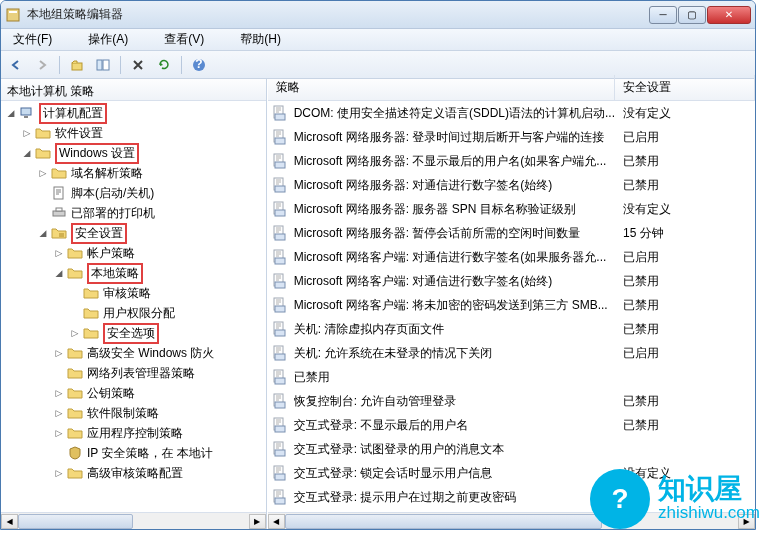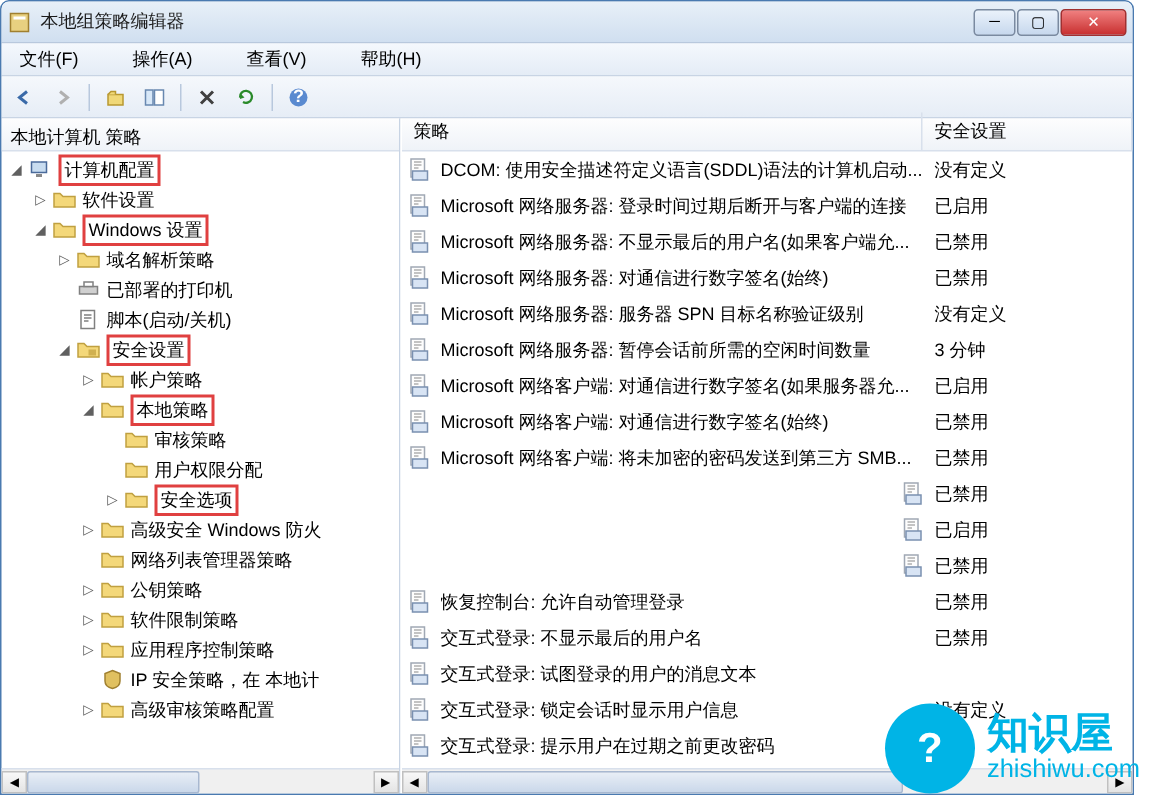--- a/index.html
+++ b/index.html
@@ -24,21 +24,21 @@
 .tree-node { display: flex; align-items: center; height: 20px; padding: 1px 0; white-space: nowrap; cursor: pointer; }
 .expander { width: 12px; height: 12px; display: flex; align-items: center; justify-content: center; margin-right: 2px; font-size: 9px; color: #606060; }
 .node-icon { width: 16px; height: 14px; margin-right: 4px; flex-shrink: 0; }
 .highlight { border: 2px solid #e04040; padding: 0 2px; }
 .list-panel { flex: 1; display: flex; flex-direction: column; border-left: 1px solid #fff; }
 .list-header { height: 22px; background: linear-gradient(#fdfdfe, #eff3f8); border-bottom: 1px solid #d8e0ec; display: flex; align-items: flex-end; }
 .col-h { padding: 4px 8px; border-right: 1px solid #d8e0ec; }
 .col1 { flex: 1; min-width: 0; }
 .col2 { width: 140px; }
 .list-body { flex: 1; overflow: auto; }
-.list-row { display: flex; align-items: center; height: 21px; padding: 12px 4px; cursor: pointer; justify-content: flex-end; }
+.list-row { display: flex; align-items: center; height: 21px; padding: 12px 4px; cursor: pointer; }
 .row-icon { width: 16px; height: 16px; margin-right: 6px; flex-shrink: 0; }
 .row-name { flex: 1; white-space: nowrap; overflow: hidden; text-overflow: ellipsis; min-width: 0; padding-right: 8px; }
 .row-val { width: 128px; white-space: nowrap; }
 .hscroll { height: 17px; background: #f0f0f0; border-top: 1px solid #d8e0ec; display: flex; align-items: center; }
 .sc-btn { width: 17px; height: 15px; background: linear-gradient(#f8f8f8,#e4e4e4); border: 1px solid #c0c0c0; display: flex; align-items: center; justify-content: center; font-size: 8px; }
 .sc-track { flex: 1; height: 15px; position: relative; }
 .sc-thumb { position: absolute; height: 15px; background: linear-gradient(#e8eef6,#cad8ea); border: 1px solid #a8b8d0; border-radius: 2px; }
 .watermark { position: absolute; right: 8px; bottom: 8px; display: flex; align-items: center; gap: 8px; }
 .wm-badge { width: 60px; height: 60px; border-radius: 50%; background: #00b4e6; display: flex; align-items: center; justify-content: center; color: #fff; font-size: 28px; font-weight: bold; }
 .wm-text { color: #00b4e6; }
@@ -143,31 +143,31 @@
           </div>
         <div class="tree-node" style="padding-left:34px">
             <span class="expander">▷</span>
             <svg class="node-icon" viewBox="0 0 16 14">
               <path d="M1 3 L5 3 L7 5 L15 5 L15 12 L1 12 Z" fill="#f4d87a" stroke="#c0a040"></path>
             </svg>
             <span>域名解析策略</span>
           </div>
         <div class="tree-node" style="padding-left:48px">
             <svg class="node-icon" viewBox="0 0 16 14">
+              <rect x="3" y="1" width="9" height="12" fill="#fff" stroke="#808080"></rect>
+              <path d="M5 4 H10 M5 6 H10 M5 8 H8" stroke="#808080"></path>
+            </svg>
+            <span>脚本(启动/关机)</span>
+          </div>
+        <div class="tree-node" style="padding-left:48px">
+            <svg class="node-icon" viewBox="0 0 16 14">
               <rect x="2" y="5" width="12" height="5" fill="#d0d0d0" stroke="#808080"></rect>
               <rect x="5" y="2" width="6" height="3" fill="#fff" stroke="#808080"></rect>
             </svg>
             <span>已部署的打印机</span>
-          </div>
-        <div class="tree-node" style="padding-left:48px">
-            <svg class="node-icon" viewBox="0 0 16 14">
-              <rect x="3" y="1" width="9" height="12" fill="#fff" stroke="#808080"></rect>
-              <path d="M5 4 H10 M5 6 H10 M5 8 H8" stroke="#808080"></path>
-            </svg>
-            <span>脚本(启动/关机)</span>
           </div>
         <div class="tree-node" style="padding-left:34px">
             <span class="expander">◢</span>
             <svg class="node-icon" viewBox="0 0 16 14">
               <path d="M1 3 L5 3 L7 5 L15 5 L15 12 L1 12 Z" fill="#f4d87a" stroke="#c0a040"></path>
               <rect x="8" y="7" width="5" height="4" fill="#d0b050"></rect>
             </svg>
             <span class="highlight">安全设置</span>
           </div>
         <div class="tree-node" style="padding-left:50px">
@@ -323,21 +323,21 @@
           </div>
           <div class="list-row">
             <div class="row-icon">
               <svg viewBox="0 0 16 16">
                 <rect x="2" y="1" width="9" height="12" fill="#fdfdfd" stroke="#a0a8b4"></rect>
                 <rect x="3" y="9" width="10" height="6" fill="#d8e4f4" stroke="#7a90b0"></rect>
                 <path d="M4 3 H9 M4 5 H9 M4 7 H7" stroke="#b0b0b0"></path>
               </svg>
             </div>
             <div class="row-name">Microsoft 网络服务器: 暂停会话前所需的空闲时间数量</div>
-            <div class="row-val">3 分钟</div>
+            <div class="row-val">15 分钟</div>
           </div>
           <div class="list-row">
             <div class="row-icon">
               <svg viewBox="0 0 16 16">
                 <rect x="2" y="1" width="9" height="12" fill="#fdfdfd" stroke="#a0a8b4"></rect>
                 <rect x="3" y="9" width="10" height="6" fill="#d8e4f4" stroke="#7a90b0"></rect>
                 <path d="M4 3 H9 M4 5 H9 M4 7 H7" stroke="#b0b0b0"></path>
               </svg>
             </div>
             <div class="row-name">Microsoft 网络客户端: 对通信进行数字签名(如果服务器允...</div>
@@ -366,30 +366,32 @@
             <div class="row-val">已禁用</div>
           </div>
           <div class="list-row">
             <div class="row-icon">
               <svg viewBox="0 0 16 16">
                 <rect x="2" y="1" width="9" height="12" fill="#fdfdfd" stroke="#a0a8b4"></rect>
                 <rect x="3" y="9" width="10" height="6" fill="#d8e4f4" stroke="#7a90b0"></rect>
                 <path d="M4 3 H9 M4 5 H9 M4 7 H7" stroke="#b0b0b0"></path>
               </svg>
             </div>
-            <div class="row-val">已禁用</div>
-          </div>
-          <div class="list-row">
-            <div class="row-icon">
-              <svg viewBox="0 0 16 16">
-                <rect x="2" y="1" width="9" height="12" fill="#fdfdfd" stroke="#a0a8b4"></rect>
-                <rect x="3" y="9" width="10" height="6" fill="#d8e4f4" stroke="#7a90b0"></rect>
-                <path d="M4 3 H9 M4 5 H9 M4 7 H7" stroke="#b0b0b0"></path>
-              </svg>
-            </div>
+            <div class="row-name">关机: 清除虚拟内存页面文件</div>
+            <div class="row-val">已禁用</div>
+          </div>
+          <div class="list-row">
+            <div class="row-icon">
+              <svg viewBox="0 0 16 16">
+                <rect x="2" y="1" width="9" height="12" fill="#fdfdfd" stroke="#a0a8b4"></rect>
+                <rect x="3" y="9" width="10" height="6" fill="#d8e4f4" stroke="#7a90b0"></rect>
+                <path d="M4 3 H9 M4 5 H9 M4 7 H7" stroke="#b0b0b0"></path>
+              </svg>
+            </div>
+            <div class="row-name">关机: 允许系统在未登录的情况下关闭</div>
             <div class="row-val">已启用</div>
           </div>
           <div class="list-row">
             <div class="row-icon">
               <svg viewBox="0 0 16 16">
                 <rect x="2" y="1" width="9" height="12" fill="#fdfdfd" stroke="#a0a8b4"></rect>
                 <rect x="3" y="9" width="10" height="6" fill="#d8e4f4" stroke="#7a90b0"></rect>
                 <path d="M4 3 H9 M4 5 H9 M4 7 H7" stroke="#b0b0b0"></path>
               </svg>
             </div>

